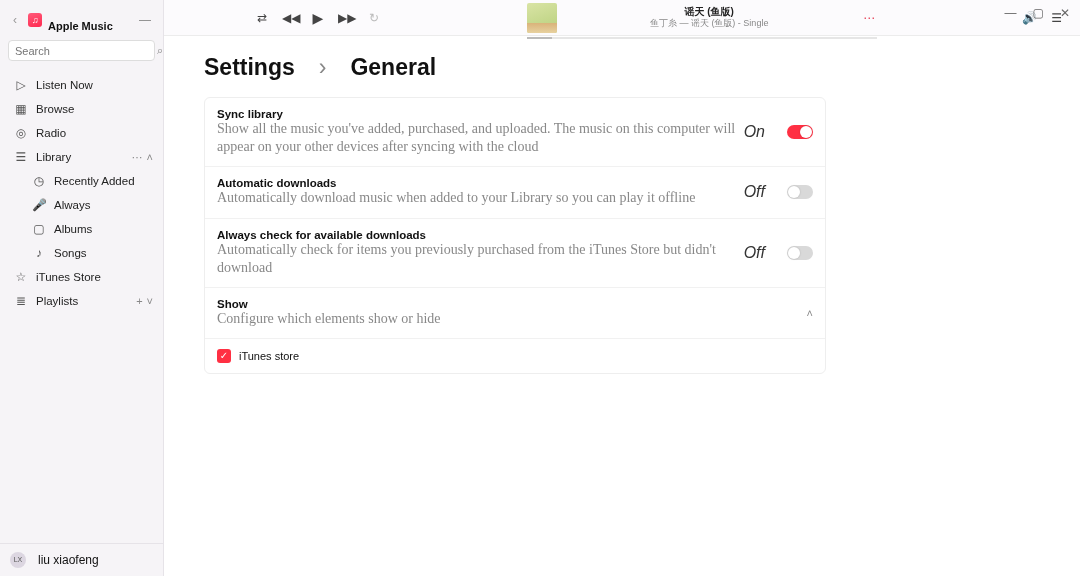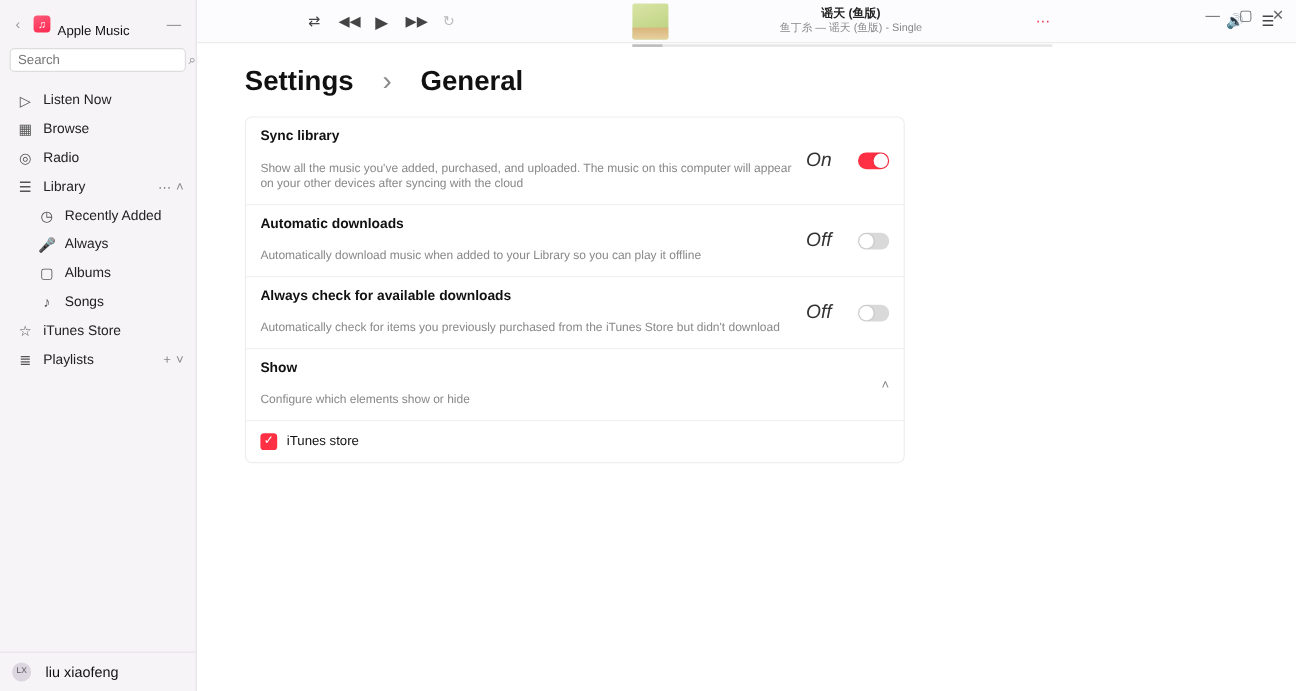--- a/index.html
+++ b/index.html
@@ -4,21 +4,21 @@
 <style>
   * { box-sizing: border-box; margin:0; padding:0; font-family: -apple-system, "Segoe UI", Arial, sans-serif; }
   body { width:1080px; height:576px; overflow:hidden; background:#fff; color:#111; font-size:12px; }
   .app { display:flex; width:100%; height:100%; }
   .sidebar { width:164px; background:#f6f4f7; border-right:1px solid #e6e3e8; display:flex; flex-direction:column; position:relative;}
   .main { flex:1; display:flex; flex-direction:column; }
   .sb-top { display:flex; align-items:center; padding:8px 8px 4px 8px; gap:6px;}
   .back-arrow { width:14px; text-align:center; color:#999;}
   .logo-sq { width:14px; height:14px; border-radius:3px; background:linear-gradient(160deg,#ff5a7a,#ff2950); display:flex; align-items:center; justify-content:center;}
   .logo-note { color:#fff; font-size:9px; line-height:1;}
-  .app-name { font-size:11px; font-weight:400;margin-top:12px; }
+  .app-name { font-size:11px; font-weight:700;margin-top:12px; }
   .sb-dash { margin-left:auto; color:#888; padding:0 4px;}
   .search-wrap { padding:4px 8px 8px 8px;}
   .search { display:flex; align-items:center; background:#fff; border:1px solid #ddd; border-radius:4px; padding:3px 6px;}
   .search input { flex:1; border:none; outline:none; font-size:11px; background:transparent;}
   .search .mag { color:#888; font-size:11px;}
   .nav { padding:4px 0;}
   .nav-item { display:flex; align-items:center; gap:8px; padding:5px 10px 5px 14px; font-size:11.5px; color:#222; cursor:default;}
   .nav-item .ic { width:14px; text-align:center; color:#555; font-size:12px;}
   .nav-child { padding-left:32px;}
   .nav-item .tail { margin-left:auto; color:#888; font-size:11px; display:flex; gap:4px;}
@@ -36,26 +36,26 @@
   .np-title { font-size:10px; font-weight:600; color:#222;}
   .np-sub { font-size:9px; color:#888;}
   .np-ell { color:#e63b52; font-size:12px; padding:0 2px;}
   .np-prog { position:absolute; left:0; right:0; bottom:-6px; height:2px; background:#e6e6e6;}
   .np-prog::after{content:"";display:block;height:100%;width:7%;background:#bbb;}
   .tb-right { display:flex; gap:14px; align-items:center; color:#444; padding-right:8px;}
   .winctrls { position:absolute; top:6px; right:10px; display:flex; gap:16px; color:#666; font-size:12px;}
   .content { flex:1; padding:18px 40px; overflow:auto;}
   .breadcrumb { font-size:23px; font-weight:700; display:flex; gap:24px; align-items:center; margin-bottom:16px;}
   .bc-sep { color:#888; font-weight:400;}
-  .panel { border:1px solid #eee; border-radius:6px; background:#fff; width:550px;}
+  .panel { border:1px solid #eee; border-radius:6px; background:#fff; width:622px;}
   .row { padding:10px 12px; border-bottom:1px solid #f1f1f1; display:flex; align-items:center;}
   .row:last-child{border-bottom:none;}
   .row-text{ flex:1; }
   .row-title { font-size:11.5px; font-weight:600; color:#111;}
-  .row-sub { font-size:10px; color:#888; margin-top:14px; line-height:1.3;}
+  .row-sub { font-size:14px; color:#888; margin-top:0; line-height:1.3;font-family:Liberation Serif, serif;}
   .row-state { font-size:16px; color:#333; margin-right:22px;font-style:italic;}
   .toggle { width:26px; height:14px; border-radius:8px; background:#d9d9d9; position:relative;}
   .toggle::after{content:"";position:absolute;width:12px;height:12px;border-radius:50%;background:#fff;top:1px;left:1px;box-shadow:0 0 2px rgba(0,0,0,.2);}
   .toggle.on { background:#ff3043;}
   .toggle.on::after{ left:auto; right:1px;}
   .chev { color:#888; font-size:11px;}
   .check-row { padding:10px 12px; display:flex; gap:8px; align-items:center;}
   .checkbox { width:14px; height:14px; border-radius:3px; background:#ff3043; color:#fff; font-size:10px; text-align:center; line-height:14px;}
   .check-label { font-size:11px;}
 </style>

